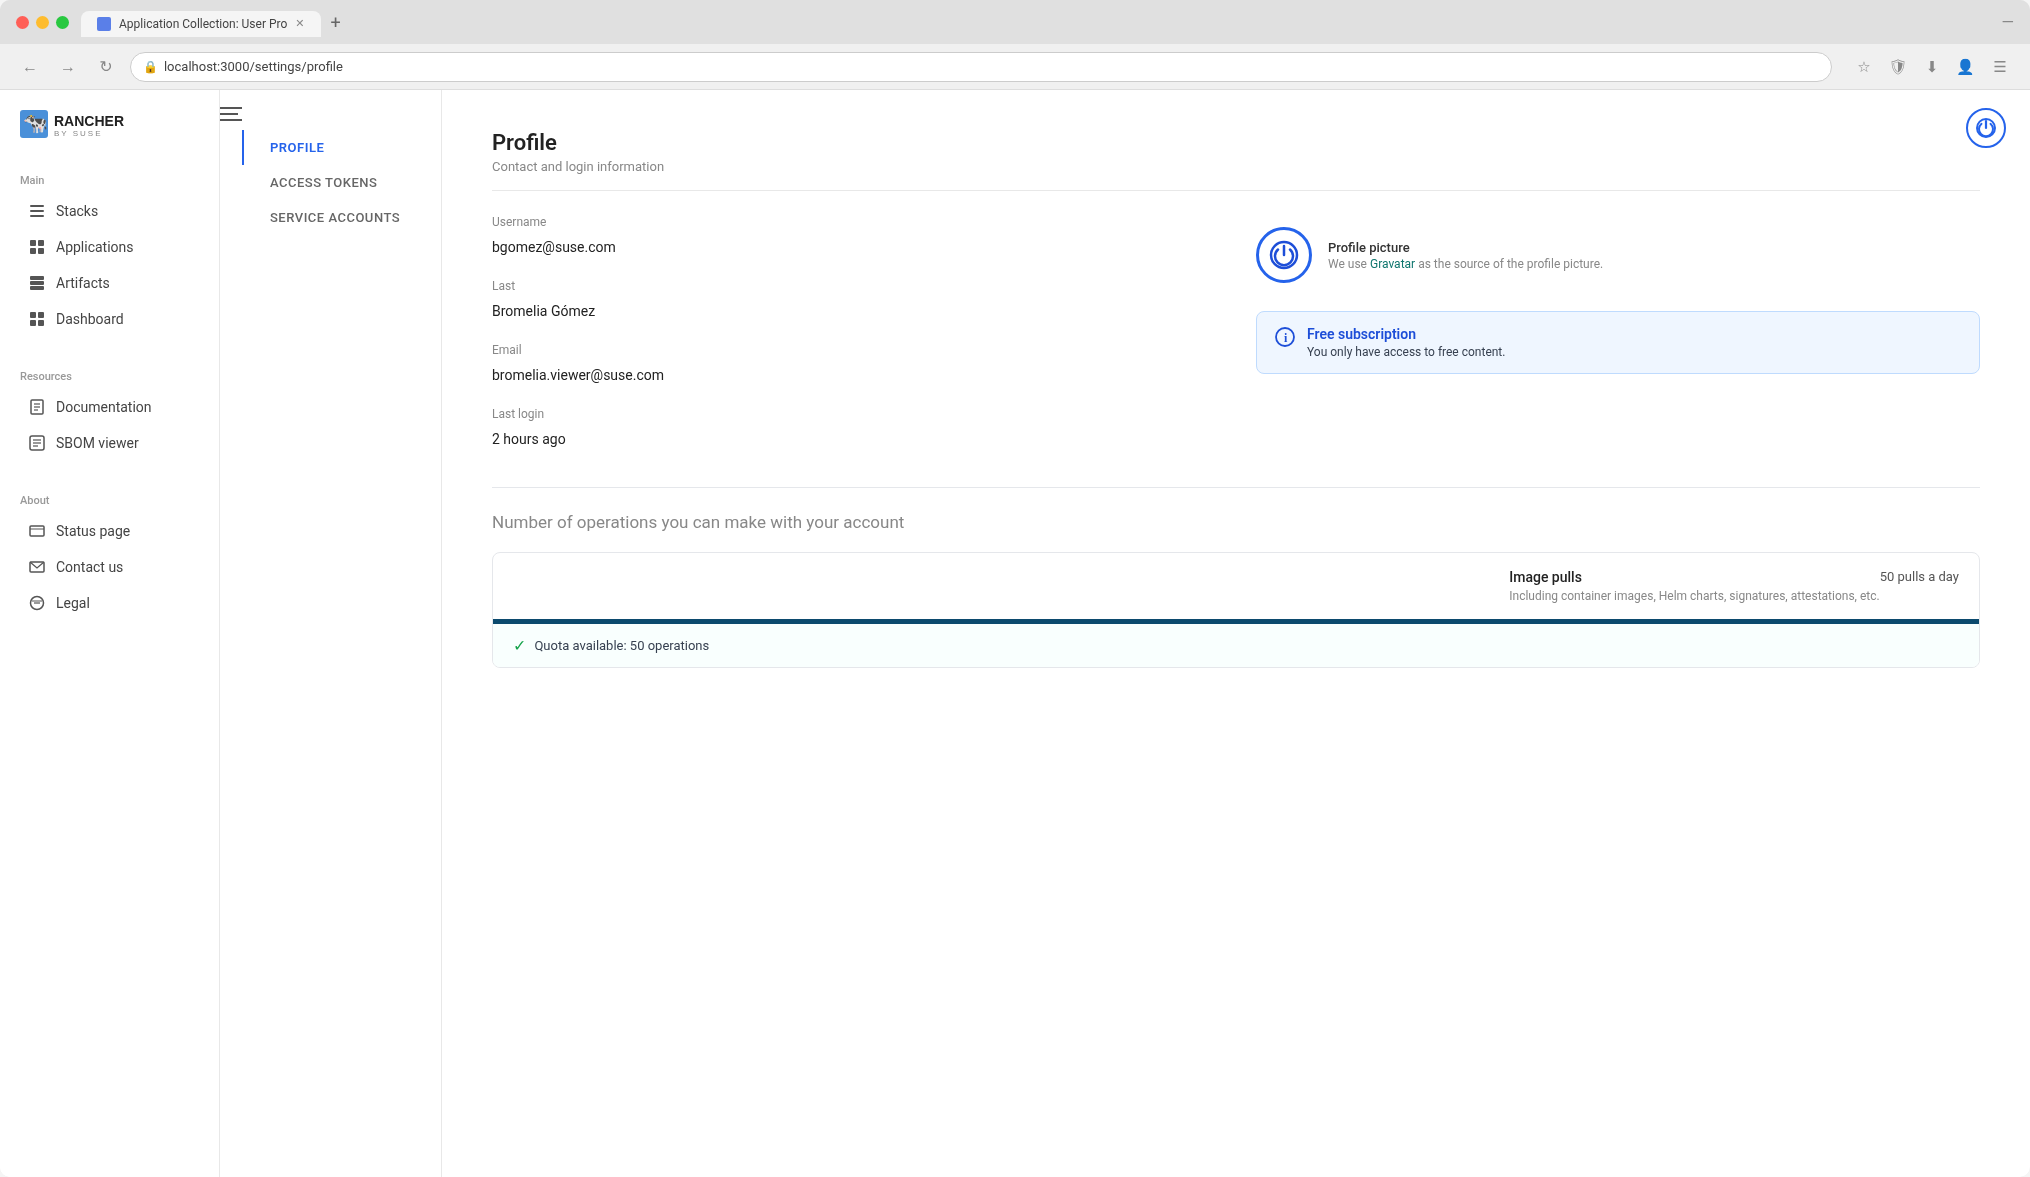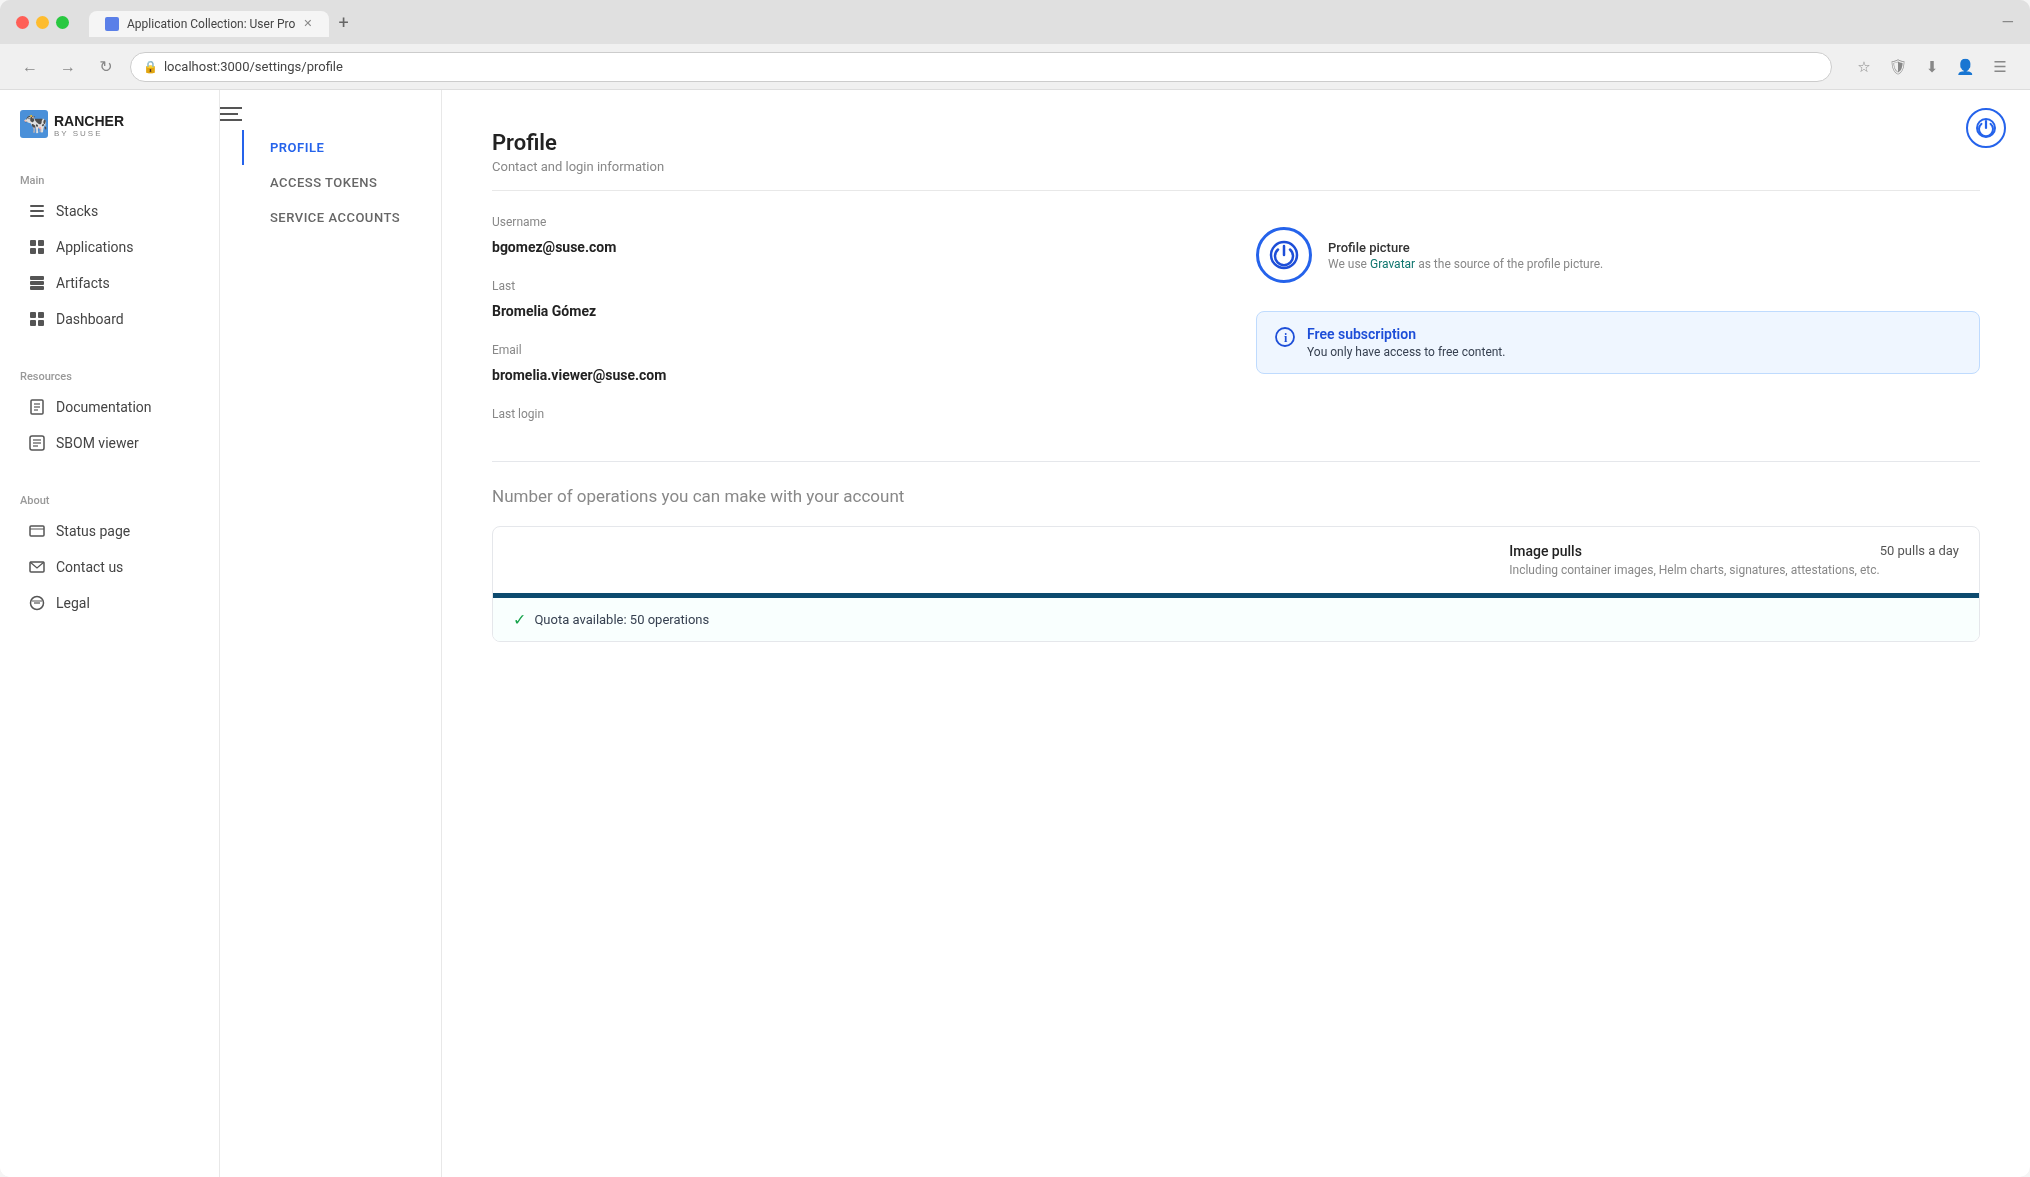--- a/index.html
+++ b/index.html
@@ -1,20 +1,20 @@
 <!DOCTYPE html>
 <html><head>
   <meta charset="utf-8">
   <style>
     * { box-sizing: border-box; margin: 0; padding: 0; }
     body { font-family: -apple-system, BlinkMacSystemFont, 'Segoe UI', Roboto, sans-serif; background: #f5f5f5; font-size: 14px; color: #333; }
 
     
     .browser-chrome { background: #e8e8e8; border-radius: 10px; overflow: hidden; width: 2030px; min-height: 1177px; }
-    .browser-titlebar { background: #e0e0e0; height: 44px; display: flex; align-items: center; padding: 0 16px; gap: 8px; }
+    .browser-titlebar { background: #e0e0e0; height: 44px; display: flex; align-items: center; padding: 0 16px; }
     .traffic-lights { display: flex; gap: 7px; align-items: center; }
     .traffic-light { width: 13px; height: 13px; border-radius: 50%; }
     .tl-red { background: #ff5f57; }
     .tl-yellow { background: #febc2e; }
     .tl-green { background: #28c840; }
     .browser-tabs { display: flex; align-items: flex-end; margin-left: 12px; gap: 2px; }
     .browser-tab { background: #f5f5f5; border-radius: 8px 8px 0 0; padding: 6px 16px; font-size: 12px; color: #444; display: flex; align-items: center; gap: 8px; min-width: 180px; }
     .tab-icon { width: 14px; height: 14px; background: #5a7fe8; border-radius: 2px; display: inline-block; }
     .tab-close { margin-left: auto; color: #888; font-size: 11px; cursor: pointer; }
     .tab-new { background: transparent; color: #666; font-size: 18px; padding: 4px 8px; cursor: pointer; }
@@ -47,21 +47,21 @@
     .section-header { margin-bottom: 24px; border-bottom: 1px solid #e8e8e8; padding-bottom: 16px; }
     .section-title { font-size: 22px; font-weight: 600; color: #222; margin-bottom: 4px; }
     .section-subtitle { font-size: 13px; color: #888; }
 
     .profile-grid { display: grid; grid-template-columns: 1fr 1fr; gap: 40px; margin-bottom: 40px; }
     .profile-left { display: flex; flex-direction: column; gap: 24px; }
     .profile-right { display: flex; flex-direction: column; gap: 16px; }
 
     .field-group { display: flex; flex-direction: column; gap: 10px; }
     .field-label { font-size: 12px; color: #888; font-weight: 400; }
-    .field-value { font-size: 14px; color: #222; font-weight: 700; }
+    .field-value { font-size: 14px; color: #222; font-weight: 400; }
 
     .profile-picture-box { display: flex; align-items: center; gap: 16px; padding: 12px 0; }
     .avatar-circle { width: 56px; height: 56px; border-radius: 50%; border: 3px solid #2563eb; display: flex; align-items: center; justify-content: center; flex-shrink: 0; }
     .profile-picture-info { display: flex; flex-direction: column; gap: 2px; }
     .profile-picture-label { font-size: 13px; color: #333; font-weight: 500; }
     .profile-picture-desc { font-size: 12px; color: #888; }
     .gravatar-link { color: #0f766e; text-decoration: none; }
 
     .subscription-box { background: #eff6ff; border: 1px solid #bfdbfe; border-radius: 8px; padding: 14px 18px; display: flex; align-items: flex-start; gap: 12px; }
     .subscription-icon { flex-shrink: 0; margin-top: 1px; }
@@ -278,20 +278,21 @@
           <div class="field-group">
             <div class="field-label">Last</div>
             <div class="field-value">Bromelia Gómez</div>
           </div>
           <div class="field-group">
             <div class="field-label">Email</div>
             <div class="field-value">bromelia.viewer@suse.com</div>
           </div>
           <div class="field-group">
             <div class="field-label">Last login</div>
+            <div class="field-value">2 hours ago</div>
           </div>
         </div>
 
         <div class="profile-right">
 
           <div class="profile-picture-box">
             <div class="avatar-circle">
               <svg class="power-svg" viewBox="0 0 30 30">
                 <circle cx="15" cy="15" r="13" fill="none" stroke="#1d4ed8" stroke-width="2.5"></circle>
                 <line x1="15" y1="6" x2="15" y2="15" stroke="#1d4ed8" stroke-width="2.5" stroke-linecap="round"></line>

